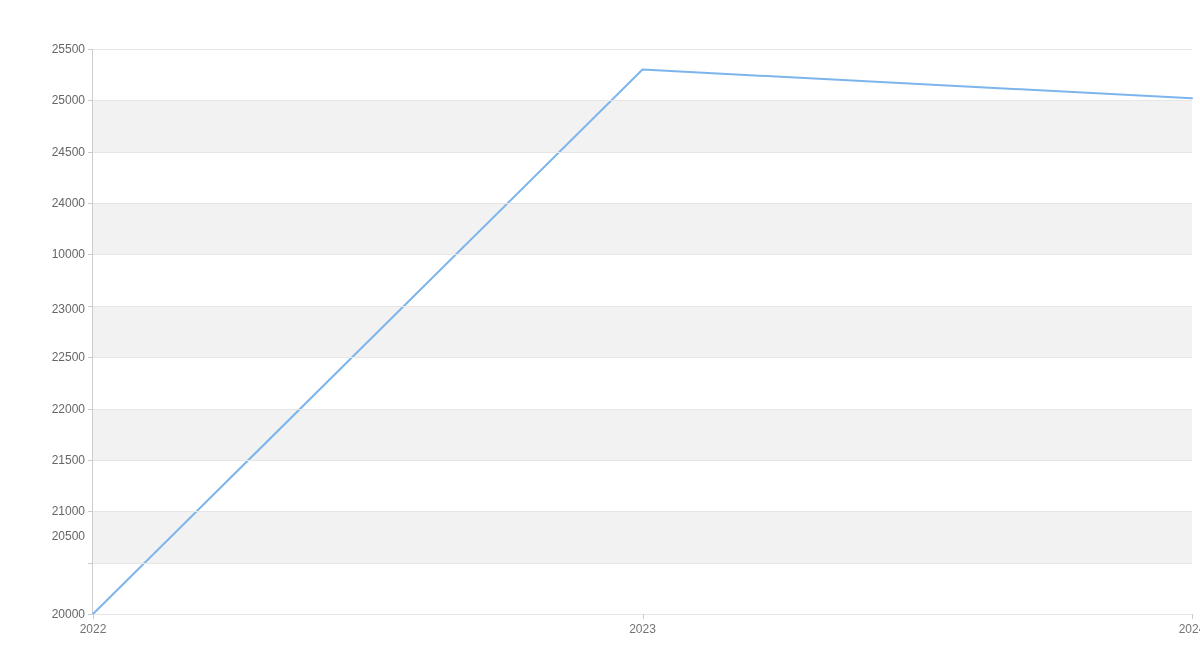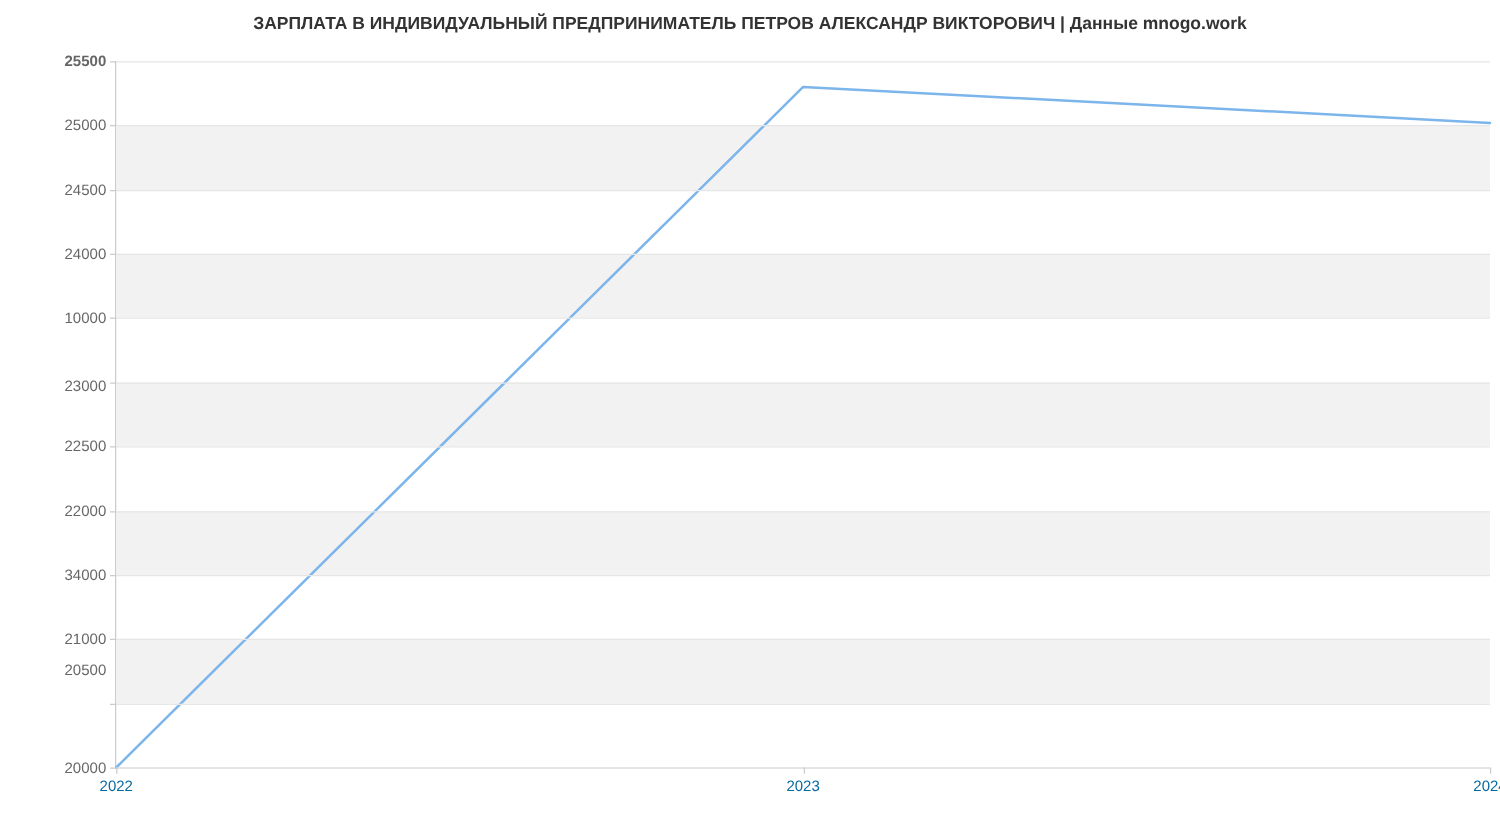--- a/index.html
+++ b/index.html
@@ -66,21 +66,21 @@
     border-top: 1px solid #cccccc;
   }
   .x-tick-label {
     position: absolute;
     top: 100%;
     transform: translateX(-50%);
     padding-top: 8px;
     font-size: 12px;
     text-align: right;
     white-space: nowrap;
-    color: #0369a1;
+    color: #737373;
   }
   .x-tick-mark {
     position: absolute;
     top: 100%;
     width: 0;
     height: 5px;
     border-left: 1px solid #cccccc;
   }
   svg.line-layer {
     position: absolute;
@@ -95,42 +95,41 @@
     stroke: #7cb5ec;
     stroke-width: 2;
     stroke-linejoin: round;
     stroke-linecap: round;
   }
 </style>
 </head>
 <body>
 
 <div class="chart-container">
-  <div class="chart-title">ЗАРПЛАТА В ИНДИВИДУАЛЬНЫЙ ПРЕДПРИНИМАТЕЛЬ ПЕТРОВ АЛЕКСАНДР ВИКТОРОВИЧ | Данные mnogo.work</div>
   <div class="plot-area" id="plot-area">
       <div class="band" style="top: 51.3636px; height: 51.3636px;"></div>
       <div class="band" style="top: 154.091px; height: 51.3636px;"></div>
       <div class="band" style="top: 256.818px; height: 51.3636px;"></div>
       <div class="band" style="top: 359.545px; height: 51.3636px;"></div>
       <div class="band" style="top: 462.273px; height: 51.3636px;"></div>
     <svg class="line-layer" id="line-layer" preserveAspectRatio="none" viewBox="0 0 1099 565">
         <path d="M0.00 565.00 L549.50 20.55 L1099.00 49.31" class="series-path" style="stroke: rgb(124, 181, 236);"></path>
       </svg>
   <div class="gridline" style="top: 565px;"></div>
       <div class="y-tick-mark" style="top: 565px;"></div>
       <div class="y-tick-label" style="top: 565px; text-align: right;">20000</div>
       <div class="gridline" style="top: 513.636px;"></div>
       <div class="y-tick-mark" style="top: 513.636px;"></div>
       <div class="y-tick-label" style="top: 487px;">20500</div>
       <div class="gridline" style="top: 462.273px;"></div>
       <div class="y-tick-mark" style="top: 462.273px;"></div>
       <div class="y-tick-label" style="top: 462.273px;">21000</div>
       <div class="gridline" style="top: 410.909px;"></div>
       <div class="y-tick-mark" style="top: 410.909px;"></div>
-      <div class="y-tick-label" style="top: 410.909px;">34000</div>
+      <div class="y-tick-label" style="top: 410.909px;">21500</div>
       <div class="gridline" style="top: 359.545px;"></div>
       <div class="y-tick-mark" style="top: 359.545px;"></div>
       <div class="y-tick-label" style="top: 359.545px;">22000</div>
       <div class="gridline" style="top: 308.182px;"></div>
       <div class="y-tick-mark" style="top: 308.182px;"></div>
       <div class="y-tick-label" style="top: 308.182px;">22500</div>
       <div class="gridline" style="top: 256.818px;"></div>
       <div class="y-tick-mark" style="top: 256.818px;"></div>
       <div class="y-tick-label" style="top: 260px;">23000</div>
       <div class="gridline" style="top: 205.455px;"></div>
@@ -140,21 +139,21 @@
       <div class="y-tick-mark" style="top: 154.091px;"></div>
       <div class="y-tick-label" style="top: 154.091px;">24000</div>
       <div class="gridline" style="top: 102.727px;"></div>
       <div class="y-tick-mark" style="top: 102.727px;"></div>
       <div class="y-tick-label" style="top: 102.727px; margin-left: 44px;">24500</div>
       <div class="gridline" style="top: 51.3636px;"></div>
       <div class="y-tick-mark" style="top: 51.3636px;"></div>
       <div class="y-tick-label" style="top: 51.3636px;">25000</div>
       <div class="gridline" style="top: 0px;"></div>
       <div class="y-tick-mark" style="top: 0px;"></div>
-      <div class="y-tick-label" style="top: 0px; font-weight: bold;">25500</div>
+      <div class="y-tick-label" style="top: 0px;">25500</div>
       <div class="x-tick-mark" style="left: 0px;"></div>
       <div class="x-tick-label" style="left: 0px;">2022</div>
       <div class="x-tick-mark" style="left: 549.5px;"></div>
       <div class="x-tick-label" style="left: 549.5px;">2023</div>
       <div class="x-tick-mark" style="left: 1099px;"></div>
       <div class="x-tick-label" style="left: 1099px;">2024</div>
     </div>
 </div>
 
 </body></html>

